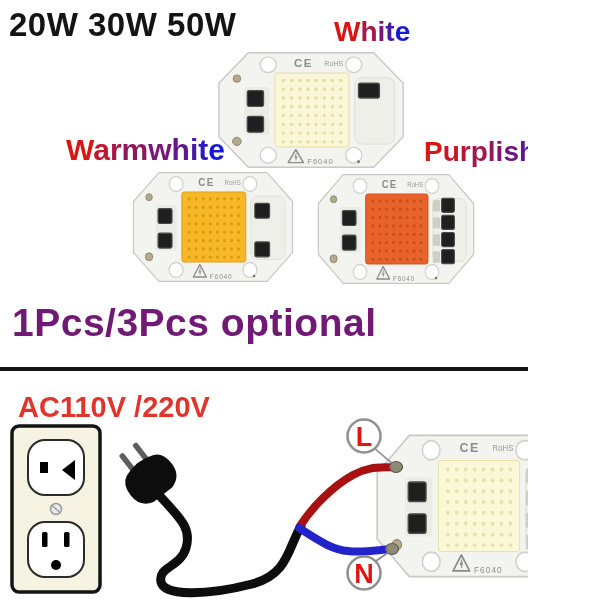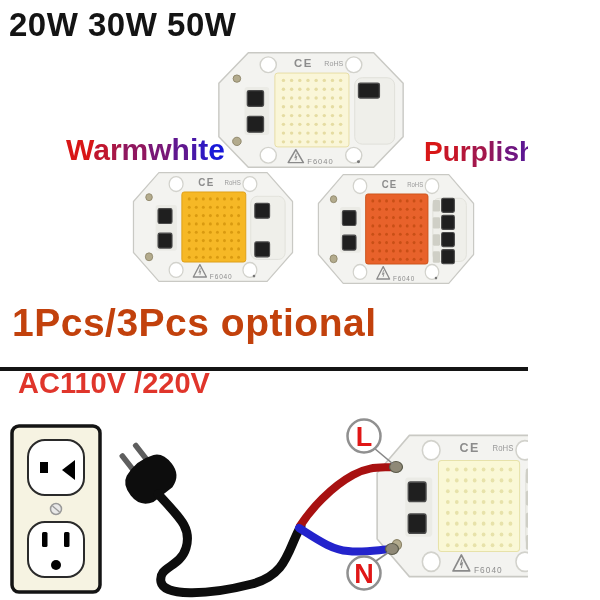--- a/index.html
+++ b/index.html
@@ -6,32 +6,33 @@
   .stage{position:relative;width:528px;height:600px;background:#ffffff;overflow:hidden;
          font-family:"Liberation Sans",sans-serif;}
   .abs{position:absolute;}
   .wattage{left:9px;top:6px;font-size:33px;font-weight:700;color:#141414;letter-spacing:.5px;}
   .vlabel{font-weight:700;white-space:nowrap;}
   .vlabel.white{left:334px;top:16px;font-size:28px;}
   .vlabel.warm{left:66px;top:133px;font-size:30px;}
   .vlabel.pred{left:424px;top:136px;font-size:28px;}
   .pcs{left:12px;top:301px;font-size:39px;font-weight:700;letter-spacing:.5px;}
   .divider{left:0;top:367px;width:600px;height:4px;background:#141414;}
-  .voltage{left:18px;top:367px;font-size:29px;font-weight:700;}
+  .voltage{left:18px;top:391px;font-size:29px;font-weight:700;}
   .chip-slot{position:absolute;}
   .chip-slot svg{display:block;width:100%;height:100%;}
   .scene{left:0;top:370px;width:600px;height:230px;z-index:5;}
   .badge-txt{font-size:27px;font-weight:700;}
 </style>
 </head>
 <body>
 
 <div class="stage">
 
   <div class="abs wattage">20W 30W 50W</div>
+  <div class="abs vlabel white grad-text"><span style="color: rgb(216, 22, 22);">W</span><span style="color: rgb(168, 23, 71);">h</span><span style="color: rgb(120, 23, 119);">i</span><span style="color: rgb(72, 24, 168);">t</span><span style="color: rgb(24, 24, 216);">e</span></div>
   <div class="abs vlabel warm grad-text"><span style="color: rgb(216, 22, 22);">W</span><span style="color: rgb(192, 22, 46);">a</span><span style="color: rgb(168, 23, 71);">r</span><span style="color: rgb(144, 23, 95);">m</span><span style="color: rgb(120, 23, 119);">w</span><span style="color: rgb(96, 23, 143);">h</span><span style="color: rgb(72, 24, 168);">i</span><span style="color: rgb(48, 24, 192);">t</span><span style="color: rgb(24, 24, 216);">e</span></div>
   <div class="abs vlabel pred grad-text"><span style="color: rgb(216, 22, 22);">P</span><span style="color: rgb(199, 22, 40);">u</span><span style="color: rgb(181, 22, 57);">r</span><span style="color: rgb(164, 23, 75);">p</span><span style="color: rgb(146, 23, 93);">l</span><span style="color: rgb(129, 23, 110);">i</span><span style="color: rgb(111, 23, 128);">s</span><span style="color: rgb(94, 23, 145);">h</span><span style="color: rgb(76, 23, 163);"> </span><span style="color: rgb(59, 24, 181);">r</span><span style="color: rgb(41, 24, 198);">e</span><span style="color: rgb(24, 24, 216);">d</span></div>
 
   <div class="chip-slot" id="chip-0" style="left:216px;top:50px;width:190px;height:120px;">
   <svg viewBox="0 0 200 130" preserveAspectRatio="none">
     <path d="M34,3 L166,3 L197,36 L197,94 L166,127 L34,127 L3,94 L3,36 Z" fill="#F3F3F0" stroke="#C9C9C4" stroke-width="1.5" stroke-linejoin="round"></path>
     <circle cx="55" cy="16" r="8.5" fill="#FFFFFF" stroke="#D2D2CC" stroke-width="1.5"></circle>
     <circle cx="145" cy="16" r="8.5" fill="#FFFFFF" stroke="#D2D2CC" stroke-width="1.5"></circle>
     <circle cx="55" cy="114" r="8.5" fill="#FFFFFF" stroke="#D2D2CC" stroke-width="1.5"></circle>
     <circle cx="145" cy="114" r="8.5" fill="#FFFFFF" stroke="#D2D2CC" stroke-width="1.5"></circle>
@@ -291,21 +292,21 @@
         <circle cx="131.2" cy="99.5" r="1.8" fill="#C84F16"></circle>
     <text x="92" y="18" text-anchor="middle" font-size="12" font-weight="700" fill="#8C8C8C" letter-spacing="1.5">CE</text>
     <text x="124" y="17" text-anchor="middle" font-size="7.5" fill="#9A9A9A">RoHS</text>
     <path d="M76,122 L84,108 L92,122 Z" fill="none" stroke="#8A8A8A" stroke-width="1.6" stroke-linejoin="round"></path>
     <path d="M84.5,112 L83,117 L85,115 L84,119.5" fill="none" stroke="#8A8A8A" stroke-width="1"></path>
     <text x="110" y="124" text-anchor="middle" font-size="8" fill="#8E8E8E" letter-spacing="1">F6040</text>
     <circle cx="150" cy="121" r="1.6" fill="#777777"></circle>
   </svg>
     </div>
 
-  <div class="abs pcs" style="color: #c2410c;">1Pcs/3Pcs optional</div>
+  <div class="abs pcs" style="color: #701a75;">1Pcs/3Pcs optional</div>
 
   <div class="abs divider"></div>
 
   <div class="abs voltage" style="color: rgb(224, 53, 43);">AC110V /220V</div>
 
   <div class="chip-slot" id="chip-3" style="left:374px;top:432px;width:208px;height:148px;">
   <svg viewBox="0 0 200 130" preserveAspectRatio="none">
     <path d="M34,3 L166,3 L197,36 L197,94 L166,127 L34,127 L3,94 L3,36 Z" fill="#F3F3F0" stroke="#C9C9C4" stroke-width="1.5" stroke-linejoin="round"></path>
     <circle cx="55" cy="16" r="8.5" fill="#FFFFFF" stroke="#D2D2CC" stroke-width="1.5"></circle>
     <circle cx="145" cy="16" r="8.5" fill="#FFFFFF" stroke="#D2D2CC" stroke-width="1.5"></circle>

